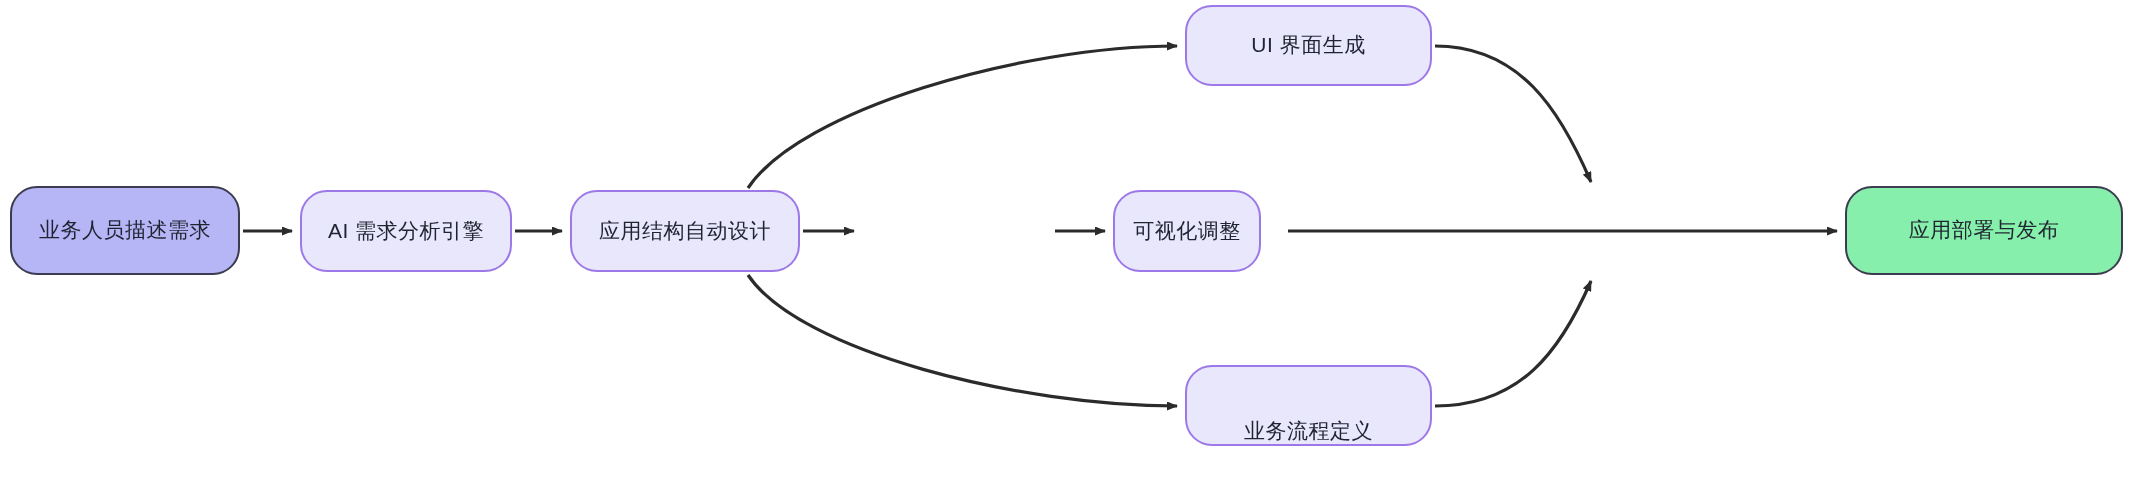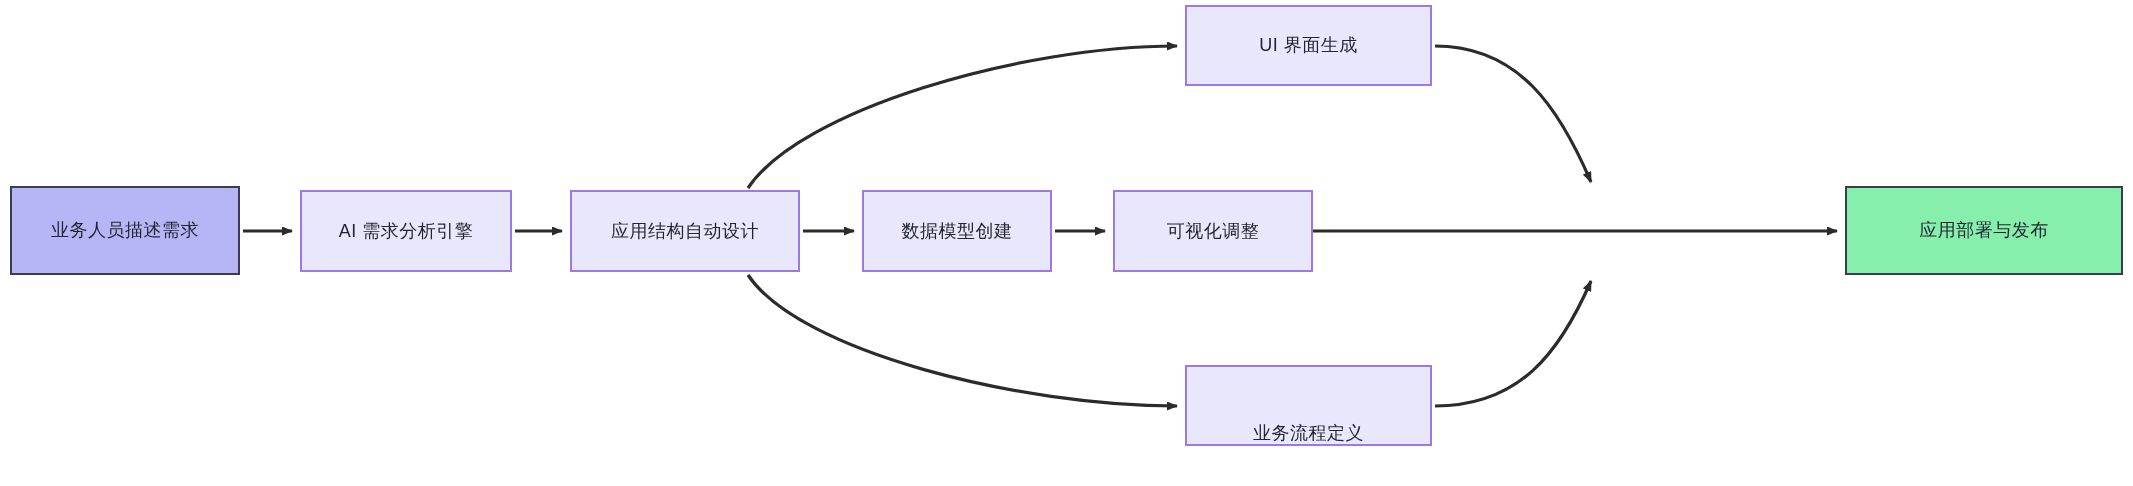--- a/index.html
+++ b/index.html
@@ -22,24 +22,25 @@
     pointer-events:none;
   }
   .node{
     position:absolute;
     box-sizing:border-box;
     display:flex;
     align-items:center;
     justify-content:center;
     text-align:center;
     color:#1f2430;
-    font-size:18px;
+    font-size:21px;
     line-height:1.25;
     letter-spacing:0.5px;
     white-space:nowrap;
+    border-radius:27px;
   }
   .node.start{
     background:#b6b6f7;
     border:2.5px solid #3c3c50;
     text-align:right;
   }
   .node.step{
     background:#e8e7fb;
     border:2.5px solid #9d78e8;
   }
@@ -88,29 +89,26 @@
   </div>
 
   <div class="node step" style="left: 570px; top: 190px; width: 230px; height: 82px;">
     <span>应用结构自动设计</span>
   </div>
 
   <div class="node step" style="left: 1185px; top: 5px; width: 247px; height: 81px;">
     <span>UI 界面生成</span>
   </div>
 
-  <div class="node step" style="left: 862px; top: 190px; width: 190px; height: 82px;">
-    <span>数据模型创建</span>
-  </div>
 
   <div class="node step" style="left: 1185px; top: 365px; width: 247px; height: 81px; align-items: flex-end;">
     <span>业务流程定义</span>
   </div>
 
-  <div class="node step" style="left: 1113px; top: 190px; width: 200px; height: 82px;">
+  <div class="node step" style="left: 1113px; top: 190px; width: 148px; height: 82px;">
     <span>可视化调整</span>
   </div>
 
   <div class="node finish" style="left: 1845px; top: 186px; width: 278px; height: 89px;">
     <span>应用部署与发布</span>
   </div>
 
 </div>
 
 </body></html>

